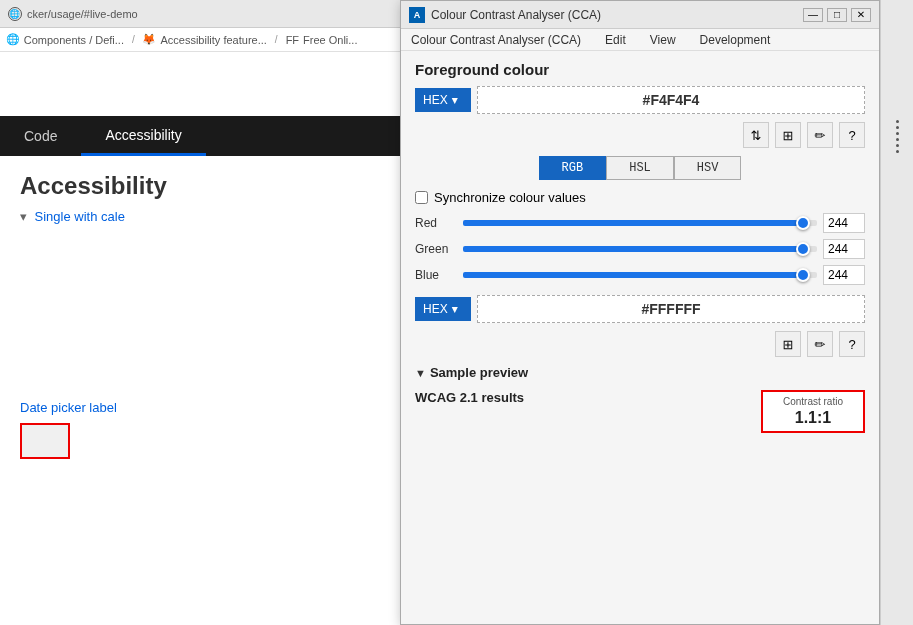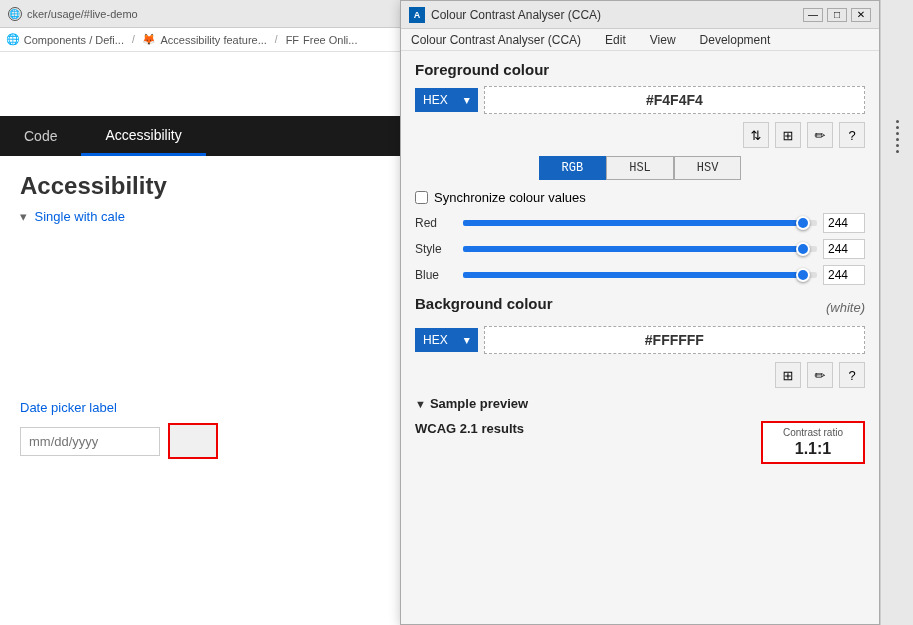--- a/index.html
+++ b/index.html
@@ -256,21 +256,21 @@
     }
 
     .hex-dropdown {
       background: #1565c0;
       color: #fff;
       border: none;
       padding: 5px 8px;
       font-size: 12px;
       display: flex;
       align-items: flex-start;
-      gap: 16px;
+      gap: 4px;
       cursor: pointer;
       min-width: 56px;
     }
 
     .hex-value-input {
       flex: 1;
       border: 1px dashed #aaa;
       padding: 5px 8px;
       font-size: 14px;
       font-weight: 600;
@@ -556,21 +556,20 @@
   </div>
 
   <div class="dropdown-row">
     <span style="color:#666;">▾</span>
     <span class="single-with-cale">Single with cale</span>
   </div>
 
   <div class="datepicker-area">
     <div class="datepicker-label">Date picker label</div>
     <div class="datepicker-input-row">
-      <input class="datepicker-input" value="" placeholder="mm/dd/yyyy" style="color: rgb(170, 170, 170);" readonly="">
       <div class="datepicker-cal-box"></div>
     </div>
   </div>
 
 </div>
 
 <div class="cca-window">
 
   <div class="cca-titlebar">
     <div class="cca-titlebar-left">
@@ -637,41 +636,37 @@
 
     <div class="slider-row">
       <span class="slider-label">Red</span>
       <div class="slider-track">
         <div class="slider-thumb"></div>
       </div>
       <input class="slider-value-input" value="244" style="">
     </div>
 
     <div class="slider-row">
-      <span class="slider-label">Style</span>
+      <span class="slider-label">Green</span>
       <div class="slider-track">
         <div class="slider-thumb"></div>
       </div>
       <input class="slider-value-input" value="244" style="">
     </div>
 
     <div class="slider-row">
       <span class="slider-label">Blue</span>
       <div class="slider-track">
         <div class="slider-thumb"></div>
       </div>
       <input class="slider-value-input" value="244" style="">
     </div>
 
 
     <div class="bg-section">
-      <div class="bg-title-row">
-        <div class="section-title">Background colour</div>
-        <span class="bg-white-label">(white)</span>
-      </div>
 
       <div class="color-input-row">
         <div class="hex-dropdown">
           <span>HEX</span>
           <span>▾</span>
         </div>
         <input class="hex-value-input" value="#FFFFFF" style="">
       </div>
 
       <div class="icon-row">

